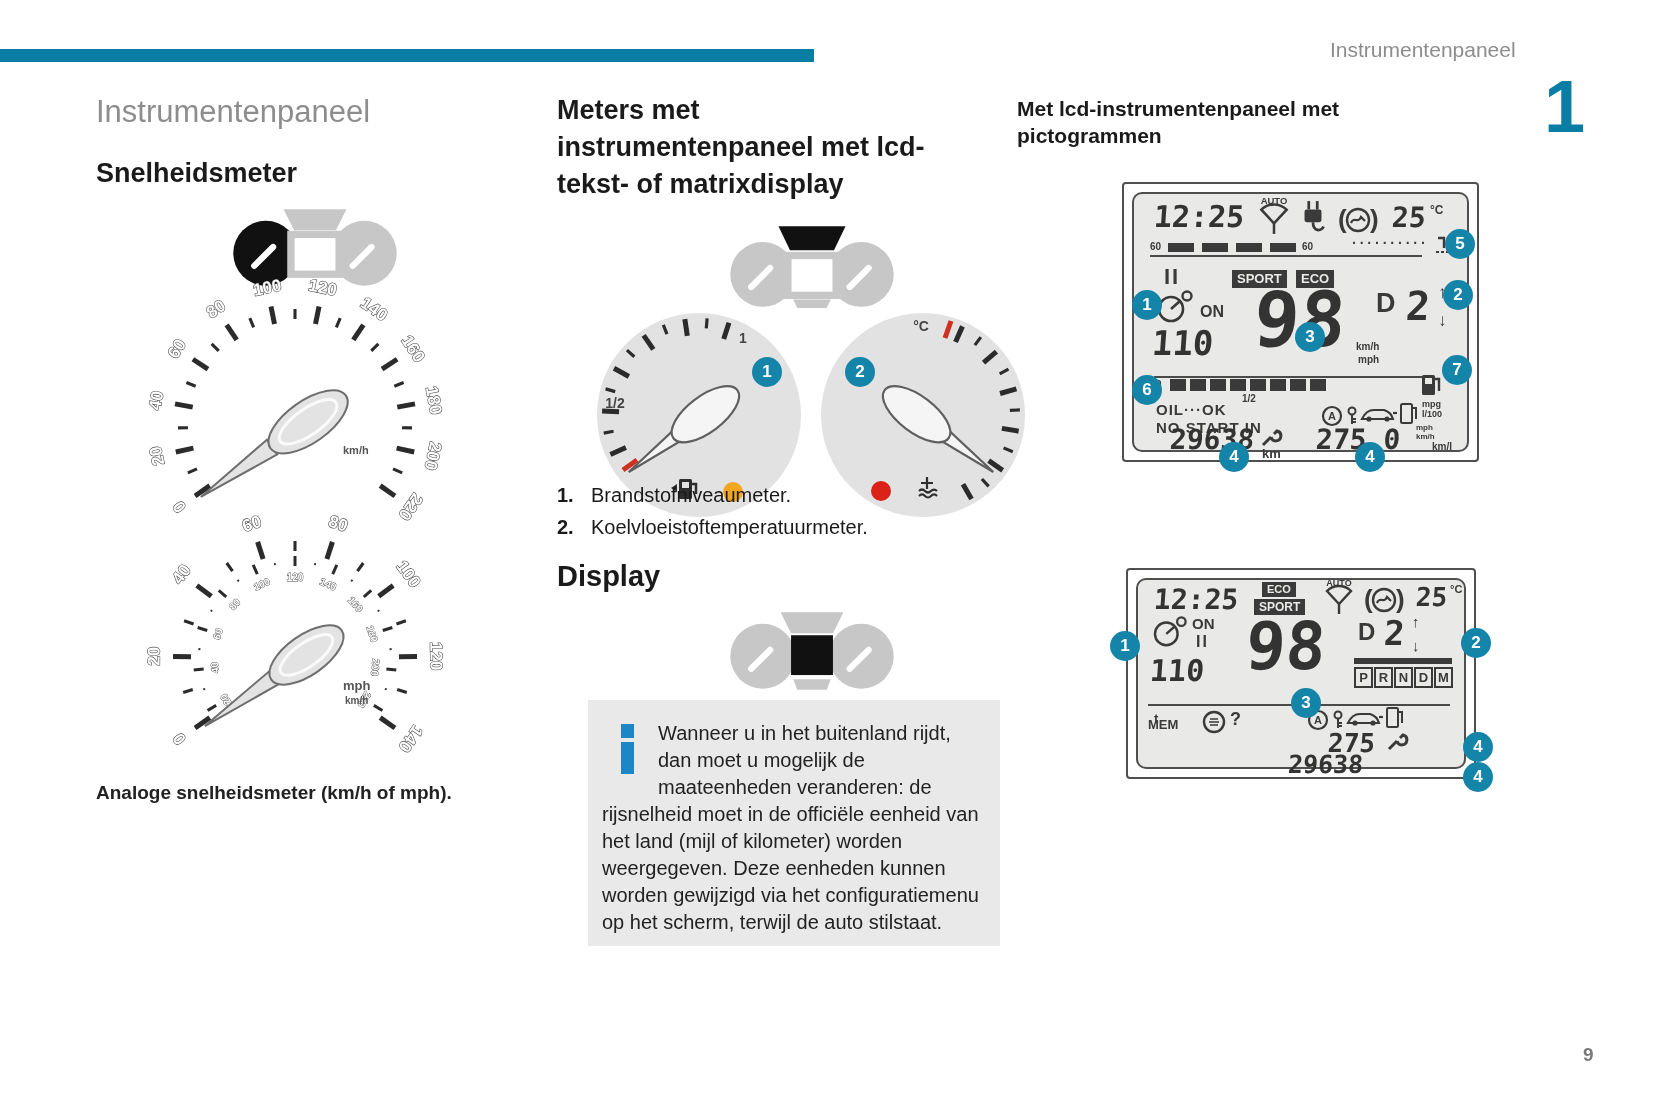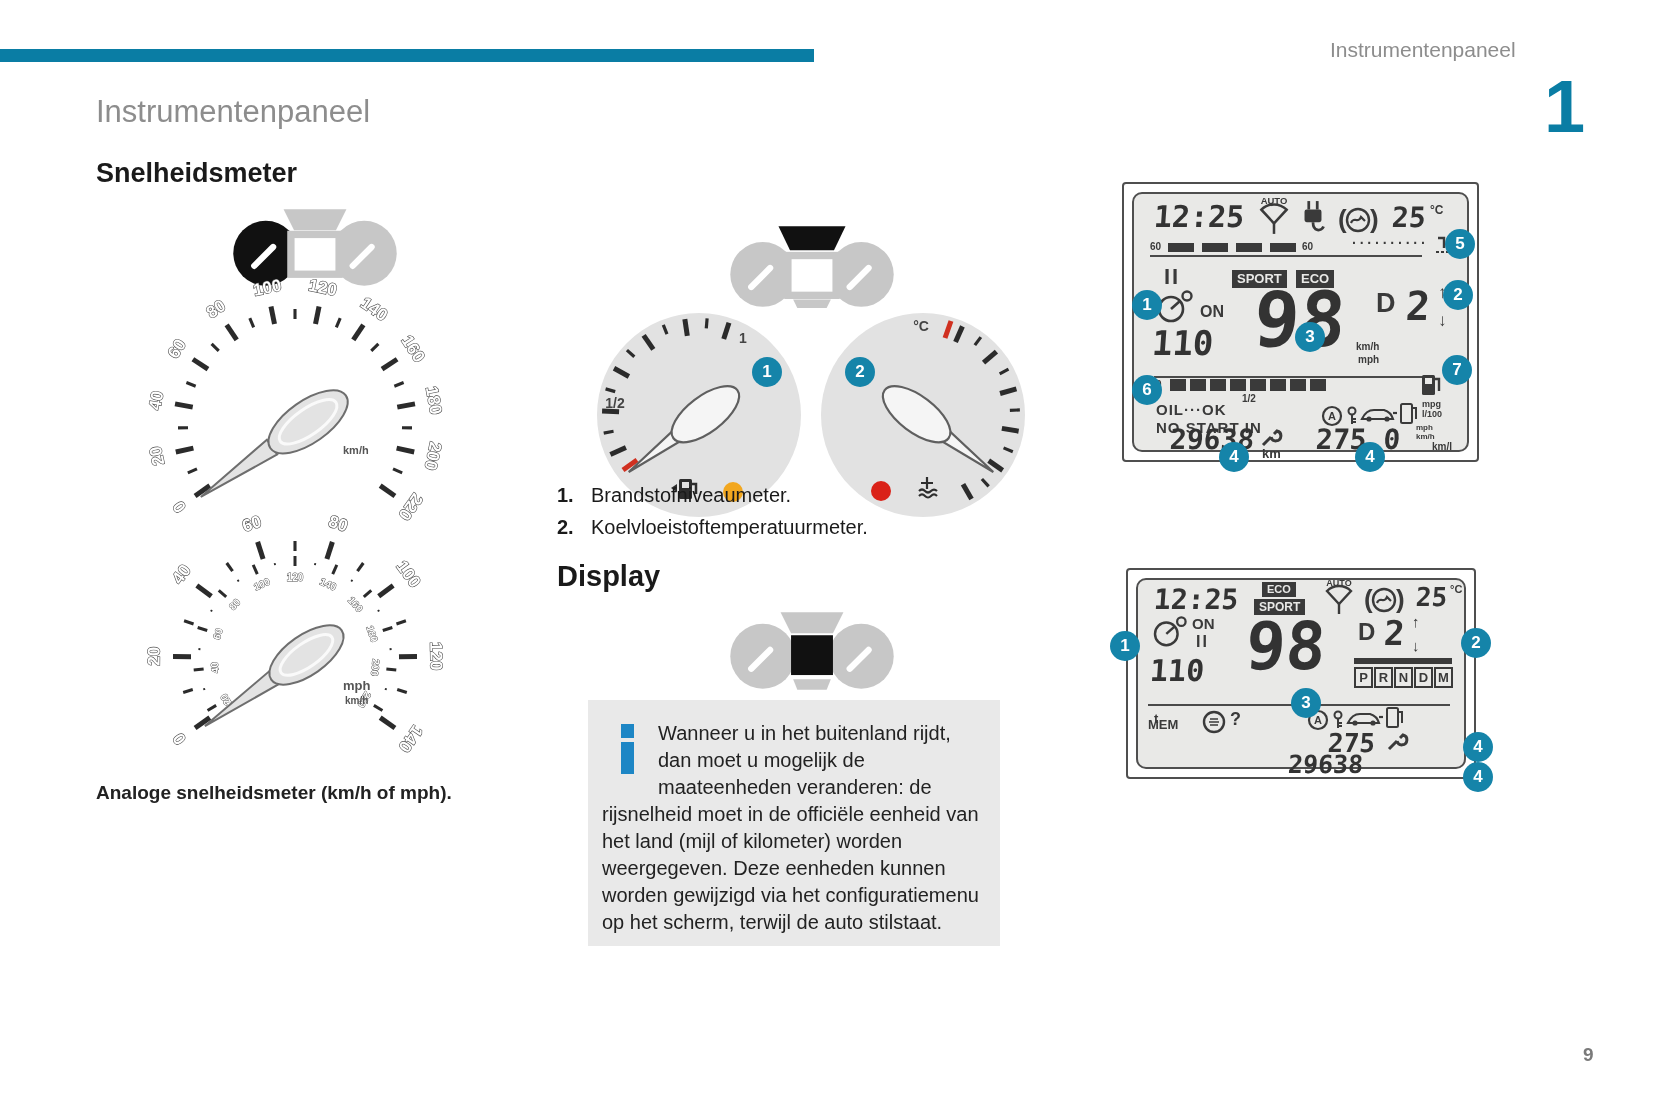--- a/index.html
+++ b/index.html
@@ -179,20 +179,21 @@
       <polygon points="110,0 26,-8 26,8" fill="#e3e3e3" stroke="#6e6e6e" stroke-width="2"></polygon>
       <ellipse cx="-14" cy="0" rx="43" ry="20" fill="#e3e3e3" stroke="#6e6e6e" stroke-width="2"></ellipse>
       <ellipse cx="-14" cy="0" rx="31" ry="12" fill="none" stroke="#fafafa" stroke-width="3"></ellipse>
     </g>
     <text x="228" y="192" class="uls" style="font-size:13px">mph</text>
     <text x="230" y="206" class="uls" style="font-size:10px">km/h</text>
   </svg>
 
   <span class="caption">Analoge snelheidsmeter (km/h of mph).</span>
 
+  <div class="mhead1">Meters met instrumentenpaneel met lcd-tekst- of matrixdisplay</div>
 
   <svg style="left:727px;top:222px" width="170" height="88" viewBox="0 0 160 84">
     <path d="M48,4 L112,4 L101,27 L59,27 Z" fill="#111"></path>
     <circle cx="33" cy="50" r="31" fill="#c7c7c7"></circle>
     <circle cx="127" cy="50" r="31" fill="#c7c7c7"></circle>
     <rect x="57" y="32" width="46" height="38" fill="#fff" stroke="#c7c7c7" stroke-width="7"></rect>
     <path d="M62,74 L98,74 L94,82 L66,82 Z" fill="#c7c7c7"></path>
     <line x1="22" y1="62" x2="40" y2="44" stroke="#fff" stroke-width="6" stroke-linecap="round"></line>
     <line x1="116" y1="62" x2="134" y2="44" stroke="#fff" stroke-width="6" stroke-linecap="round"></line>
   </svg>
@@ -282,20 +283,21 @@
   </svg>
 
   <div class="infobox">
     <div class="iicon">
       <div class="idot"></div>
         <div class="ibar"></div>
     </div>
     <p style="margin:0">Wanneer u in het buitenland rijdt, dan moet u mogelijk de maateenheden veranderen: de rijsnelheid moet in de officiële eenheid van het land (mijl of kilometer) worden weergegeven. Deze eenheden kunnen worden gewijzigd via het configuratiemenu op het scherm, terwijl de auto stilstaat.</p>
   </div>
 
+  <div class="rhead" style="left:1017px;top:95px">Met lcd-instrumentenpaneel met pictogrammen</div>
 
   <div class="lcd" style="left:1122px;top:182px;width:353px;height:276px">
     <div class="lcdin"></div>
 
     <span class="abs seg" style="left:30px;top:18px;font-size:30px">12:25</span>
     <svg style="left:132px;top:12px" width="36" height="40" viewBox="0 0 34 38">
       <text x="17" y="8" text-anchor="middle" style="font:bold 9px 'Liberation Sans'" fill="#3a3a3a">AUTO</text>
       <path d="M17,26 L5,13 A17,17 0 0 1 29,13 Z" fill="none" stroke="#3a3a3a" stroke-width="2.4"></path>
       <line x1="17" y1="26" x2="17" y2="36" stroke="#3a3a3a" stroke-width="2.4"></line>
     </svg>

